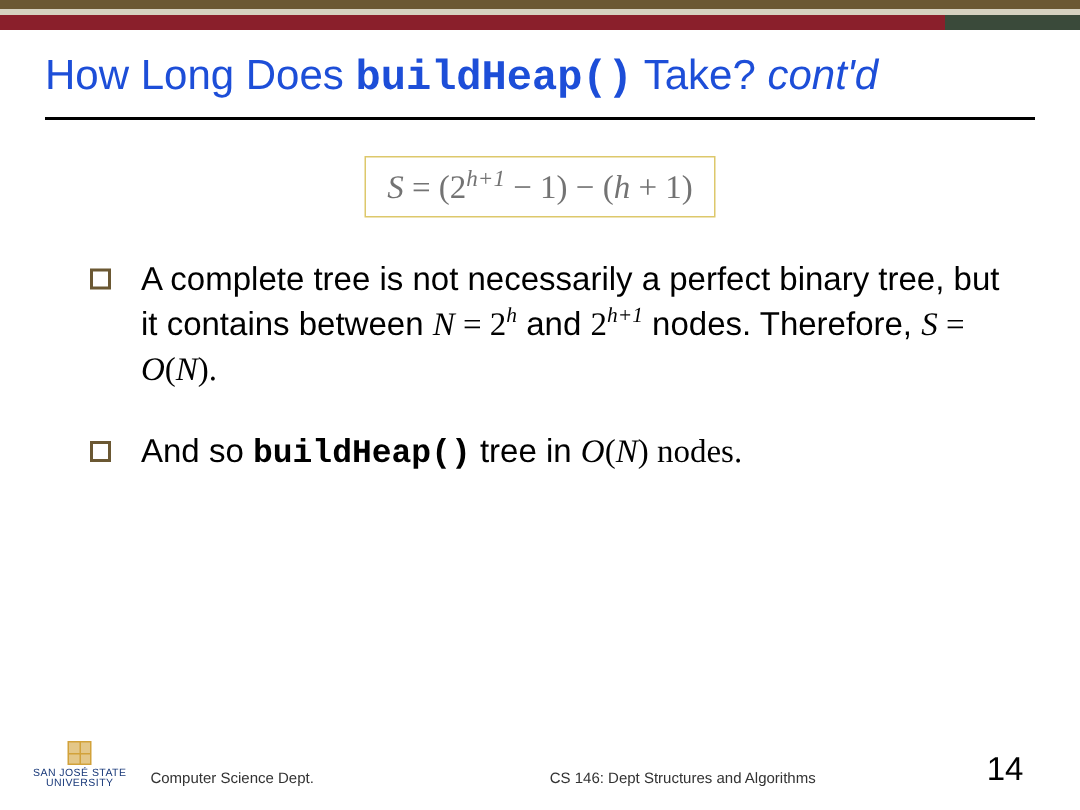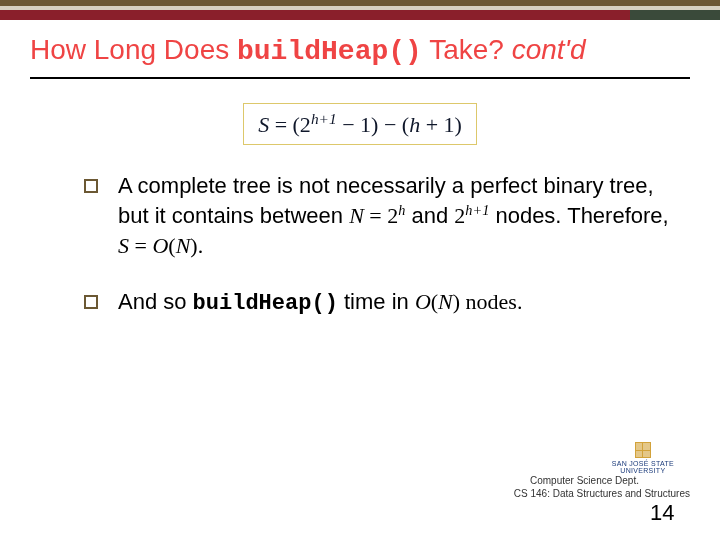--- a/index.html
+++ b/index.html
@@ -27,43 +27,42 @@
     top: 10px;
     width: 90px;
     height: 10px;
     background: #3a4a3a;
   }
   .title-wrap {
     padding: 14px 30px 6px 30px;
   }
   .title {
     font-size: 28px;
-    color: #ef4444;
+    color: #1d4ed8;
   }
   .title .code { font-family: "Courier New", monospace; font-weight: bold; }
   .title .italic { font-style: italic; }
   .hr {
     margin: 4px 30px 0 30px;
     height: 2px;
     background: #000;
   }
   .formula-box {
     margin: 24px auto 0 auto;
     border: 1.5px solid #ddc86b;
     padding: 6px 14px;
     width: max-content;
     font-family: "Times New Roman", serif;
     font-size: 22px;
-    color: #0f172a;
+    color: #737373;
     font-style: italic;
   }
   .formula-box sup { font-style: italic; font-size: 0.7em; }
   .bullets {
     padding: 26px 50px 0 60px;
-    margin-left: 24px;
   }
   .bullet-row {
     display: flex;
     align-items: flex-start;
     margin-bottom: 26px;
   }
   .bullet-marker {
     width: 10px;
     height: 10px;
     border: 2px solid #6b5833;
@@ -84,21 +83,20 @@
     position: absolute;
     bottom: 14px;
     left: 0;
     width: 100%;
     display: flex;
     align-items: flex-end;
     padding: 0 30px 0 22px;
     box-sizing: border-box;
     font-size: 10px;
     color: #333;
-    flex-direction: column;
   }
   .logo {
     display: flex;
     flex-direction: column;
     align-items: center;
     margin-right: 16px;
     color: #1a3a7a;
   }
   .logo-mark {
     width: 16px; height: 16px;
@@ -119,21 +117,21 @@
   }
   .footer-center {
     flex: 1;
     text-align: center;
     line-height: 1.3;
   }
   .footer-right {
     font-size: 22px;
     color: #000;
     width: 40px;
-    text-align: left;
+    text-align: center;
   }
 </style>
 </head>
 <body>
 
 <div class="slide">
 
   <div class="top-bars">
     <div class="bar1"></div>
     <div class="bar2"></div>
@@ -157,39 +155,39 @@
     <div class="bullet-row">
       <div class="bullet-marker"></div>
       <div class="bullet-text">
         <span>A complete tree is not necessarily a perfect binary tree, but it contains between </span><span class="serif-i">N</span><span class="serif"> = </span><span class="serif">2</span><sup class="serif-i">h</sup><span> and </span><span class="serif">2</span><sup class="serif-i">h+1</sup><span> nodes. Therefore, </span><span class="serif-i">S</span><span class="serif"> = </span><span class="serif-i">O</span><span class="serif">(</span><span class="serif-i">N</span><span class="serif">).</span>
       </div>
     </div>
 
     <div class="bullet-row">
       <div class="bullet-marker"></div>
       <div class="bullet-text">
-        <span>And so </span><span class="mono">buildHeap()</span><span> time in </span><span class="serif-i">O</span><span class="serif">(</span><span class="serif-i">N</span><span class="serif">) nodes.</span>
+        <span>And so </span><span class="mono">buildHeap()</span><span> tree in </span><span class="serif-i">O</span><span class="serif">(</span><span class="serif-i">N</span><span class="serif">) nodes.</span>
       </div>
     </div>
 
   </div>
 
   <div class="footer">
     <div class="logo">
       <div class="logo-mark">
           <div></div>
           <div></div>
           <div></div>
           <div></div>
         </div>
       <div class="logo-text">SAN JOSÉ STATE</div>
       <div class="logo-text">UNIVERSITY</div>
     </div>
     <div class="footer-left">
       <div>Computer Science Dept.</div>
     </div>
     <div class="footer-center">
-      <div>CS 146: Data Structures and Structures</div>
+      <div>CS 146: Dept Structures and Algorithms</div>
     </div>
     <div class="footer-right">14</div>
   </div>
 
 </div>
 
 </body></html>

